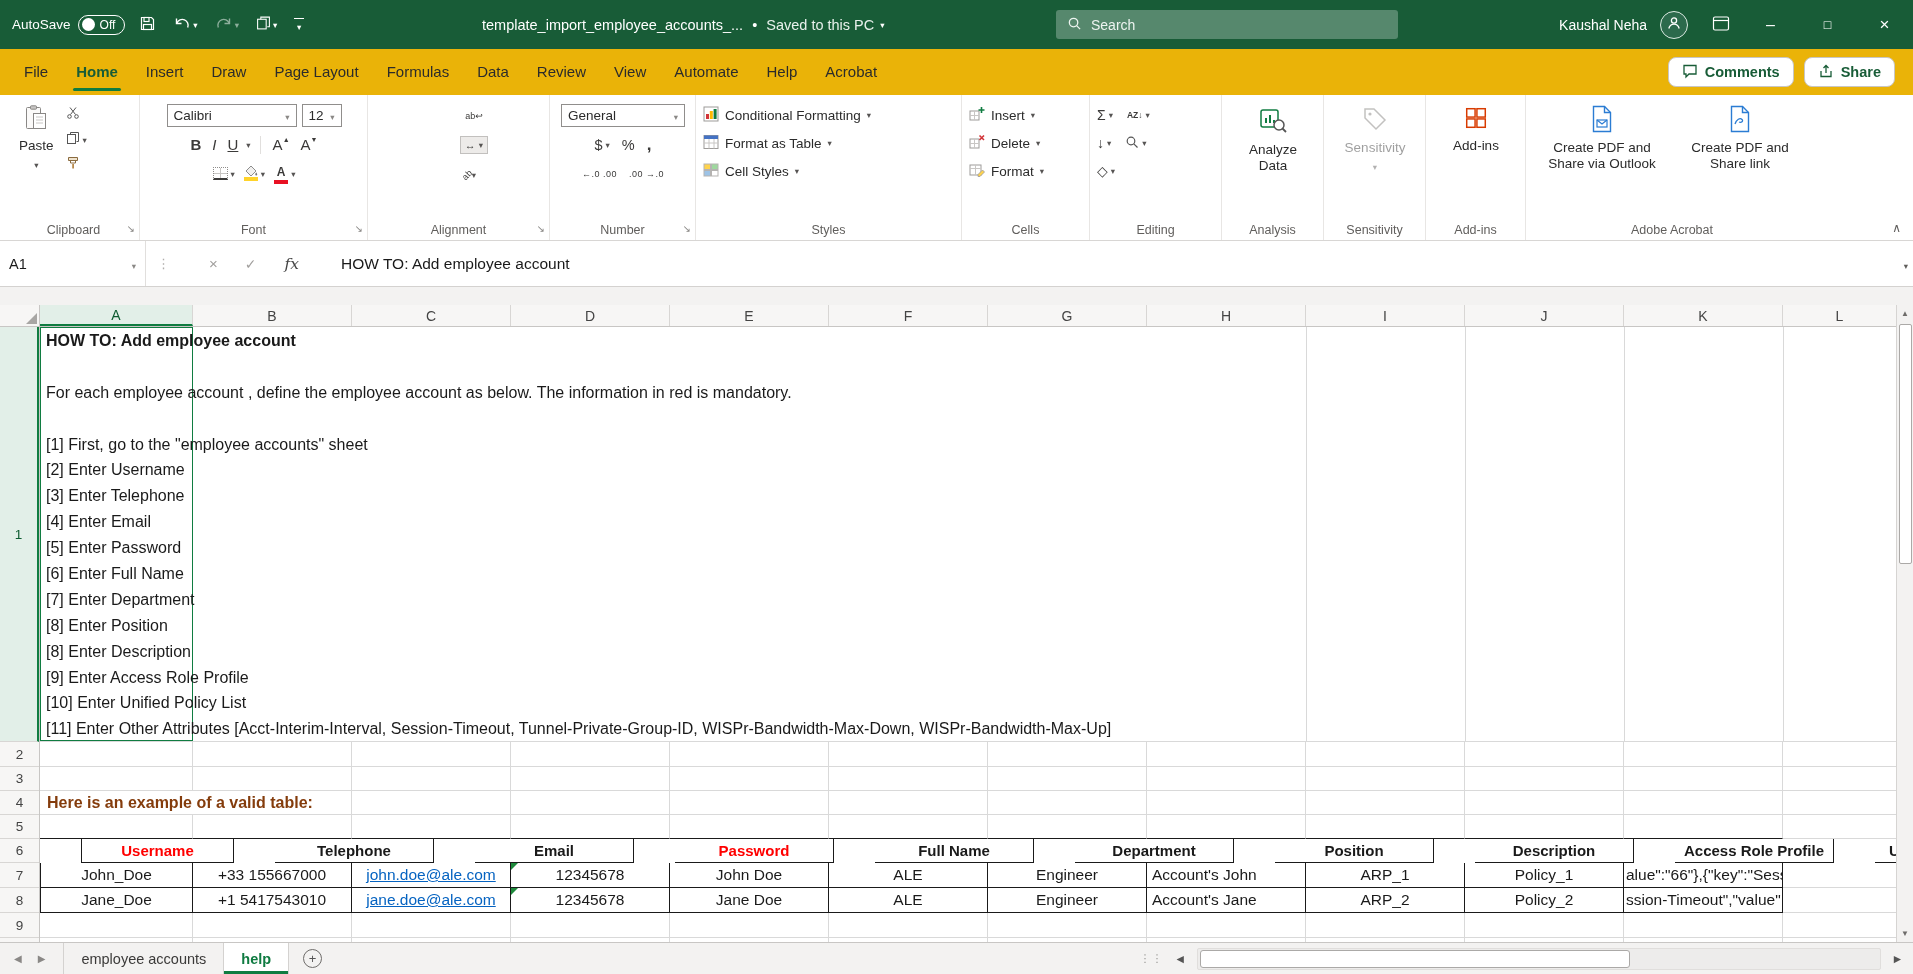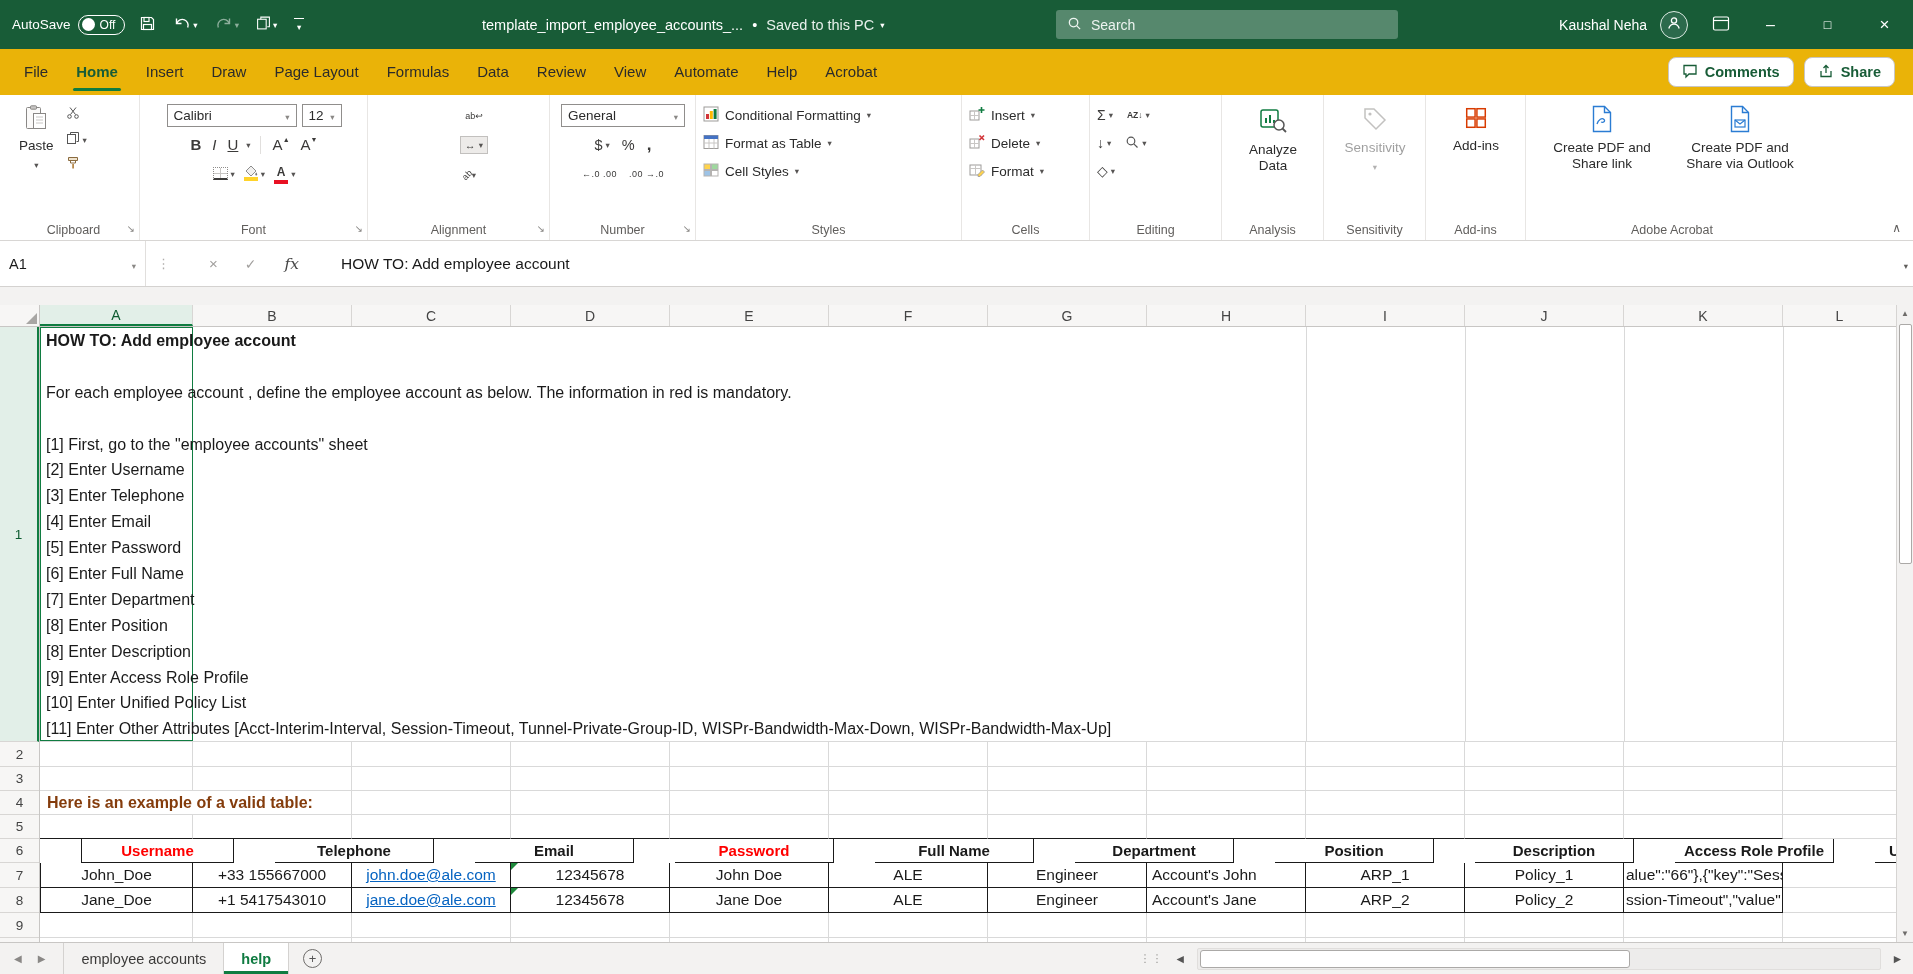--- a/index.html
+++ b/index.html
@@ -522,32 +522,32 @@
     </button>
     <span class="glabel">Add-ins</span>
   </div>
 
   <div class="rgroup" style="width:292px; border-right:none">
     <div style="display:flex">
       <button class="bigbtn" style="width:138px">
         <span><svg width="26" height="28" viewBox="0 0 26 28">
               <path d="M4.5 1.5h11l6 6v19h-17z" fill="#fff" stroke="#2B7CD3" stroke-width="1.4"></path>
               <path d="M15.5 1.5v6h6" fill="none" stroke="#2B7CD3" stroke-width="1.4"></path>
-              <path d="M8 19c1.5-4.5 5-6.5 7-4.5 1.6 1.6-.5 3.5-3 2.5" fill="none" stroke="#2B7CD3" stroke-width="1.3"></path>
+              <rect x="8" y="15" width="10" height="7" fill="none" stroke="#2B7CD3" stroke-width="1.2"></rect>
+              <path d="M8 15l5 4 5-4" fill="none" stroke="#2B7CD3" stroke-width="1.2"></path>
             </svg></span>
-        <span>Create PDF and Share link</span>
+        <span>Create PDF and Share via Outlook</span>
       </button>
       <button class="bigbtn" style="width:138px">
         <span><svg width="26" height="28" viewBox="0 0 26 28">
               <path d="M4.5 1.5h11l6 6v19h-17z" fill="#fff" stroke="#2B7CD3" stroke-width="1.4"></path>
               <path d="M15.5 1.5v6h6" fill="none" stroke="#2B7CD3" stroke-width="1.4"></path>
-              <rect x="8" y="15" width="10" height="7" fill="none" stroke="#2B7CD3" stroke-width="1.2"></rect>
-              <path d="M8 15l5 4 5-4" fill="none" stroke="#2B7CD3" stroke-width="1.2"></path>
+              <path d="M8 19c1.5-4.5 5-6.5 7-4.5 1.6 1.6-.5 3.5-3 2.5" fill="none" stroke="#2B7CD3" stroke-width="1.3"></path>
             </svg></span>
-        <span>Create PDF and Share via Outlook</span>
+        <span>Create PDF and Share link</span>
       </button>
     </div>
     <span class="glabel">Adobe Acrobat</span>
   </div>
 
   <button class="collapse">∧</button>
 </div>
 
 <div class="fregion">
   <div class="fbar">

